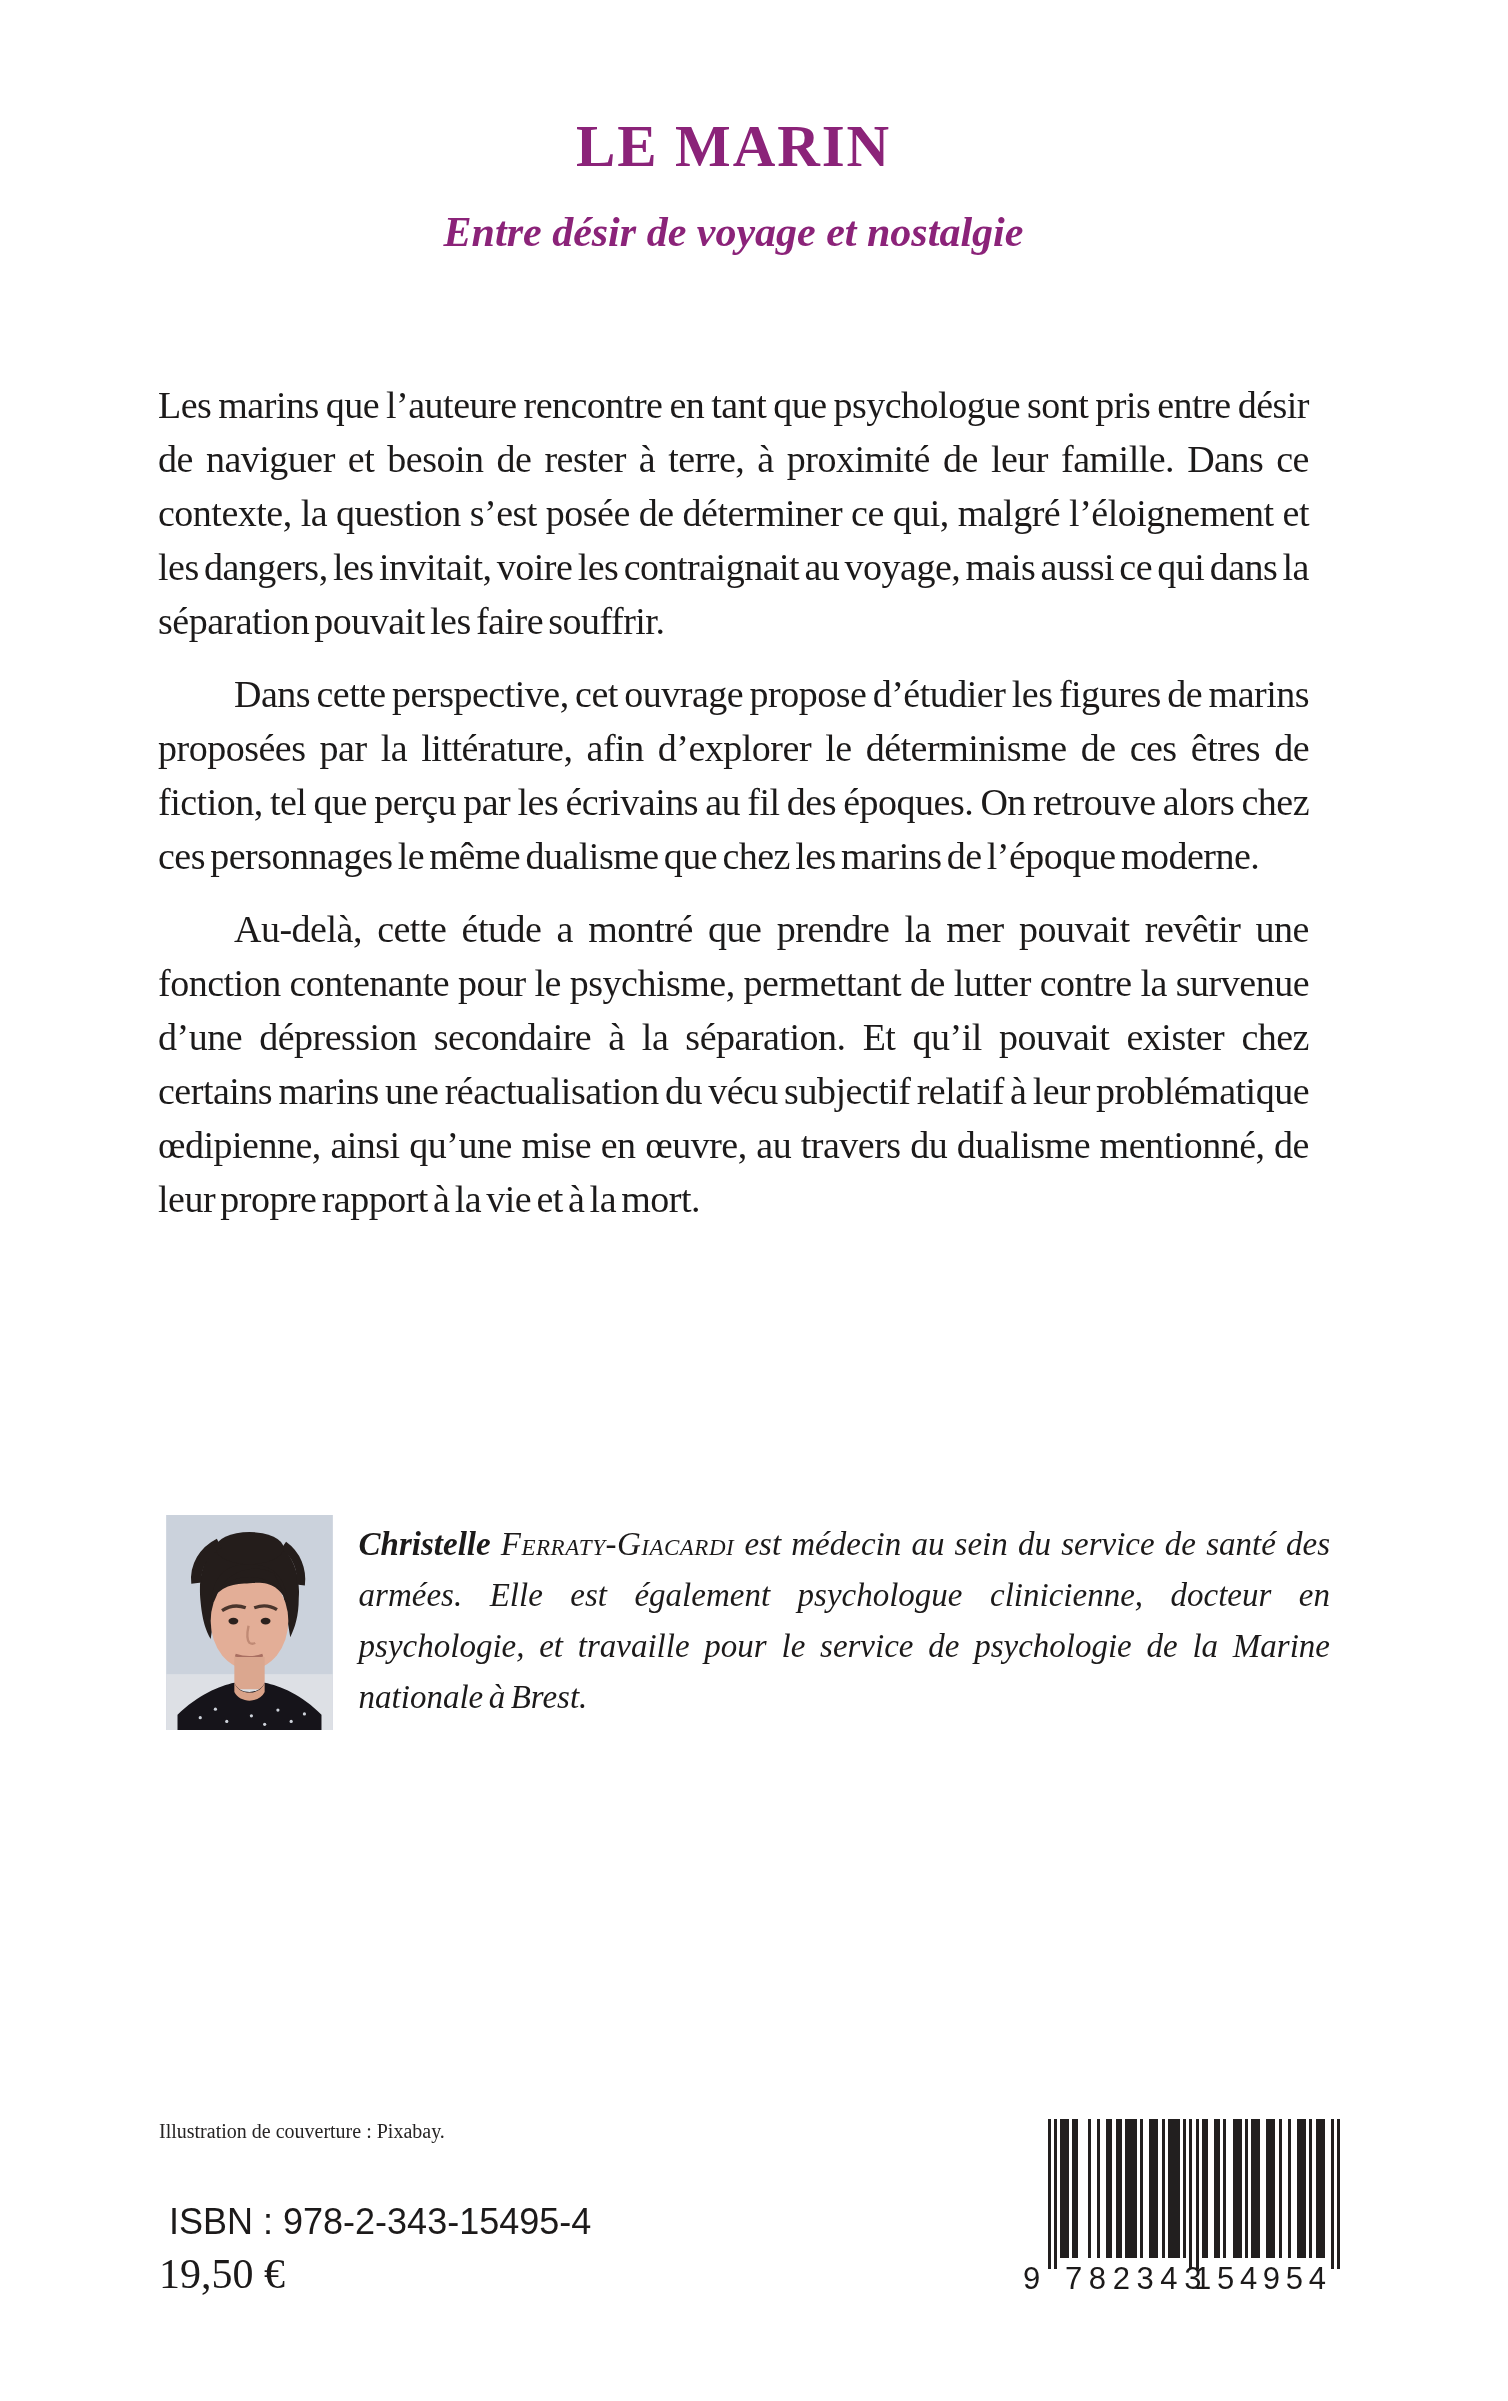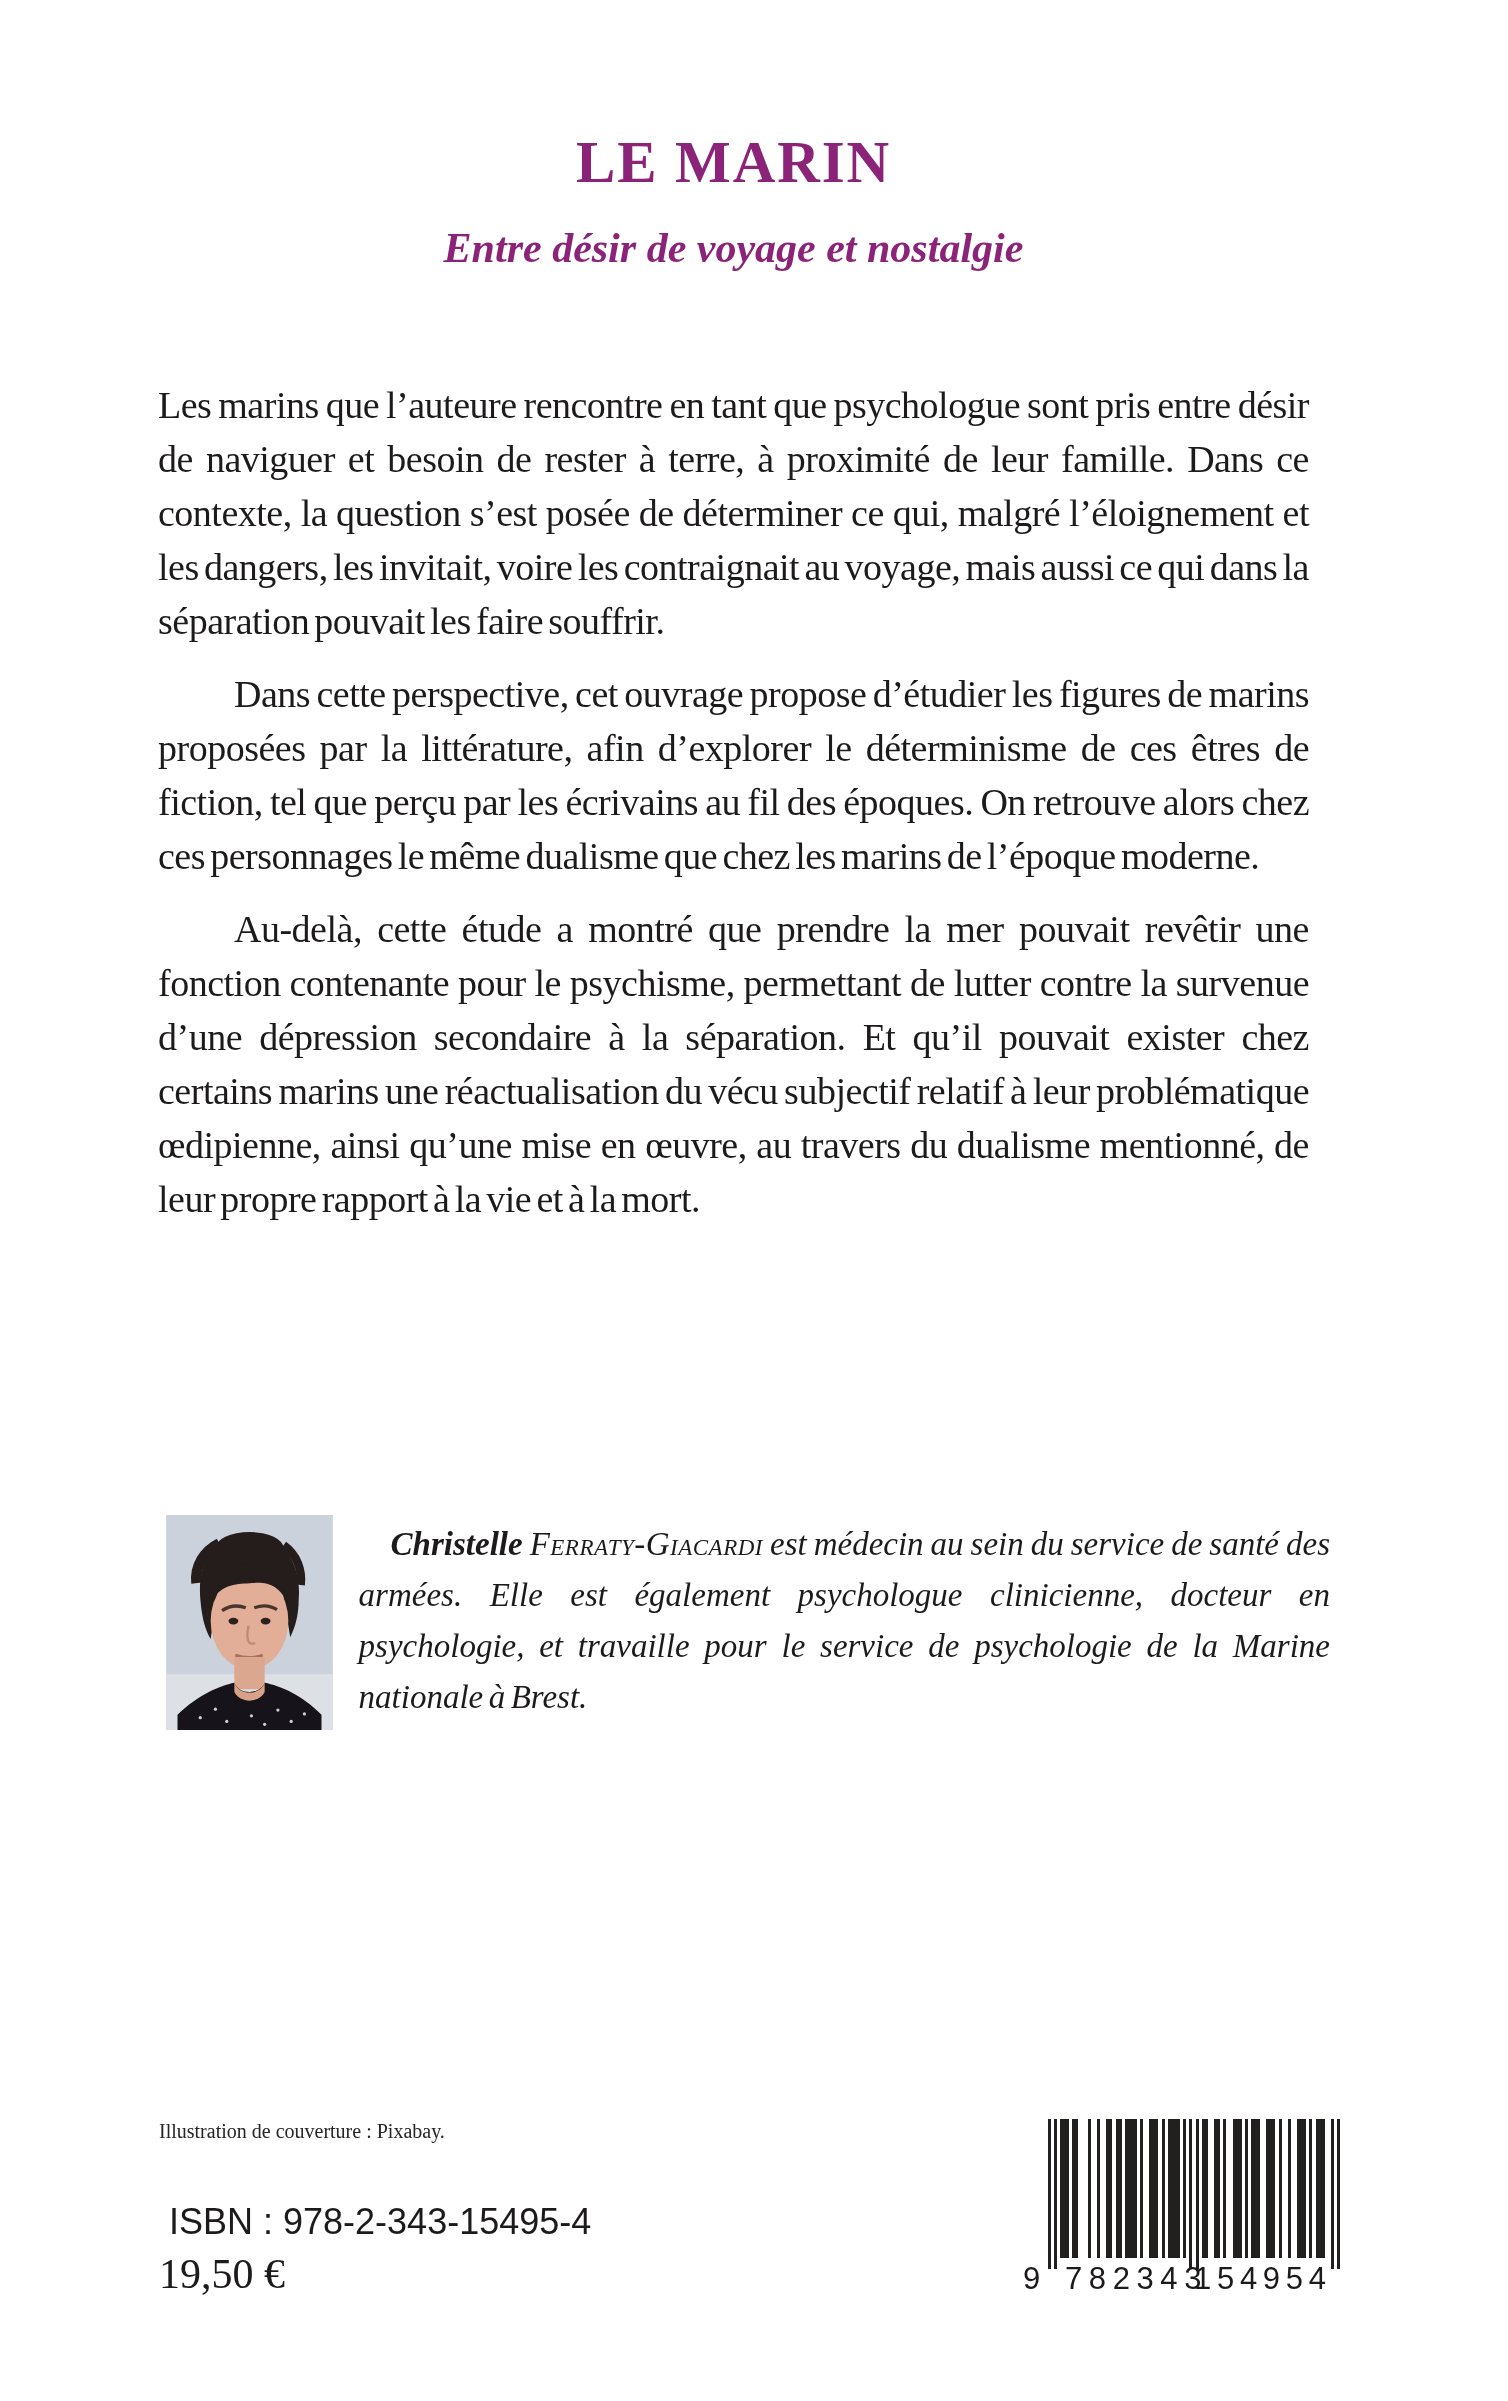--- a/index.html
+++ b/index.html
@@ -5,21 +5,21 @@
   html,body{margin:0;padding:0;background:#ffffff;}
   .page{
     position:relative;
     width:1508px;height:2402px;
     background:#ffffff;
     font-family:"Liberation Serif", serif;
     color:#1c1a1a;
     overflow:hidden;
   }
   
-  .cover-head{position:absolute;left:142px;top:128px;width:1183px;text-align:center;}
+  .cover-head{position:absolute;left:142px;top:112px;width:1183px;text-align:center;}
   .book-title{
     margin:0;
     font-family:"Liberation Serif", serif;
     font-weight:bold;
     font-size:59px;
     letter-spacing:1.9px;
     color:var(--accent,#8B2379);
   }
   .book-subtitle{
     margin:26.5px 0 0 0;
@@ -41,21 +41,21 @@
   
   .bio{position:absolute;left:142px;top:1515px;width:1188px;display:flex;align-items:flex-start;}
   .photo{width:167px;height:215px;margin-left:24px;flex:none;display:block;}
   .bio-text{
     margin:0 0 0 25.6px;padding-top:3.8px;
     font-style:italic;
     font-size:33px;line-height:51px;
     text-align:justify;word-spacing:-2.8px;
     flex:1;
   }
-  .bio-name-first{font-weight:bold;margin-left:32px;}
+  .bio-name-first{font-weight:bold;}
   .bio-name-last{font-weight:normal;font-variant:small-caps;letter-spacing:0.5px;}
   
   .credit{
     position:absolute;left:159px;top:2120px;
     font-family:Liberation Serif, serif;
     font-size:20px;color:#262424;
   }
   .isbn{
     position:absolute;left:169px;top:2201px;
     font-family:"Liberation Sans", sans-serif;

